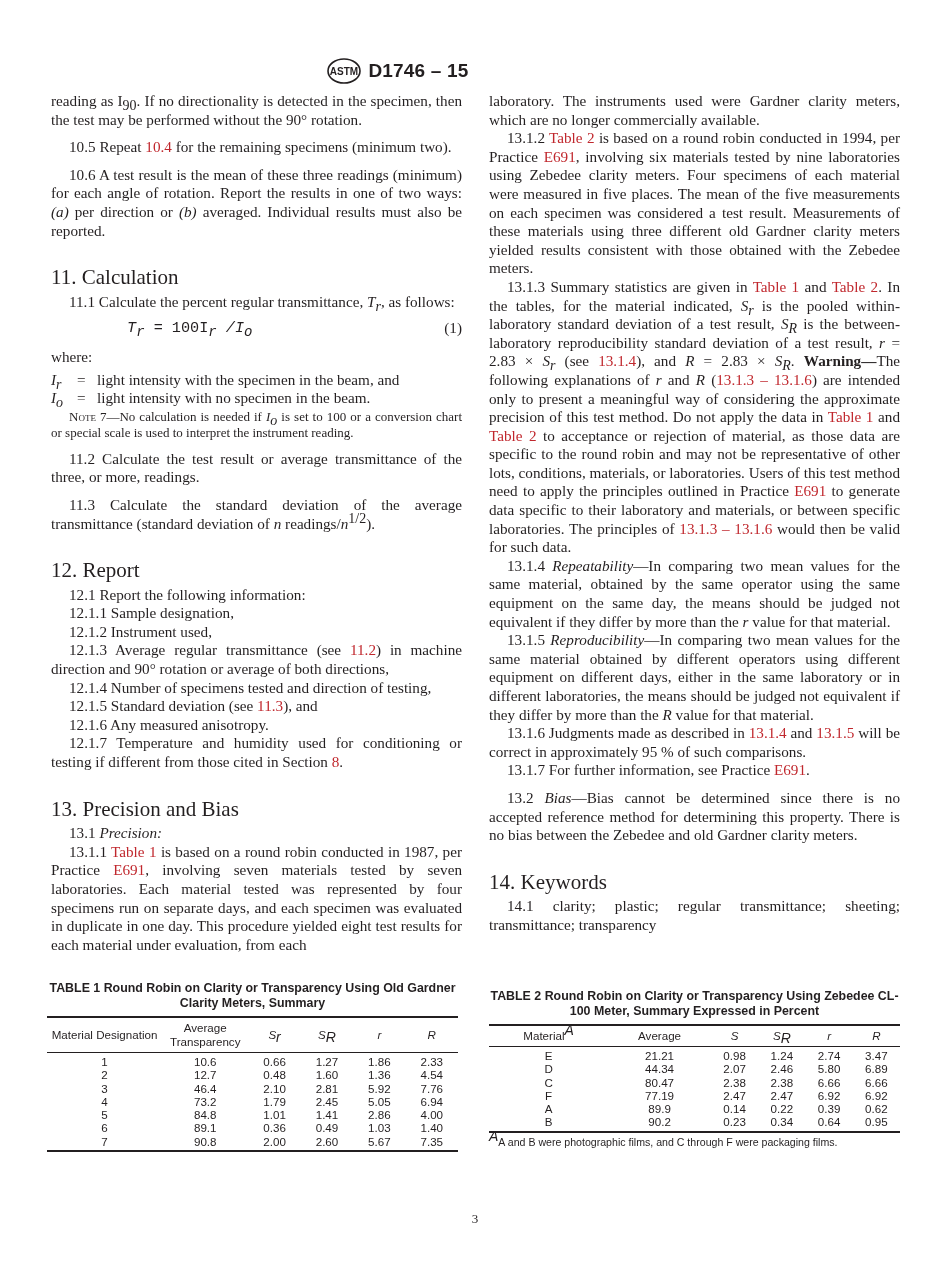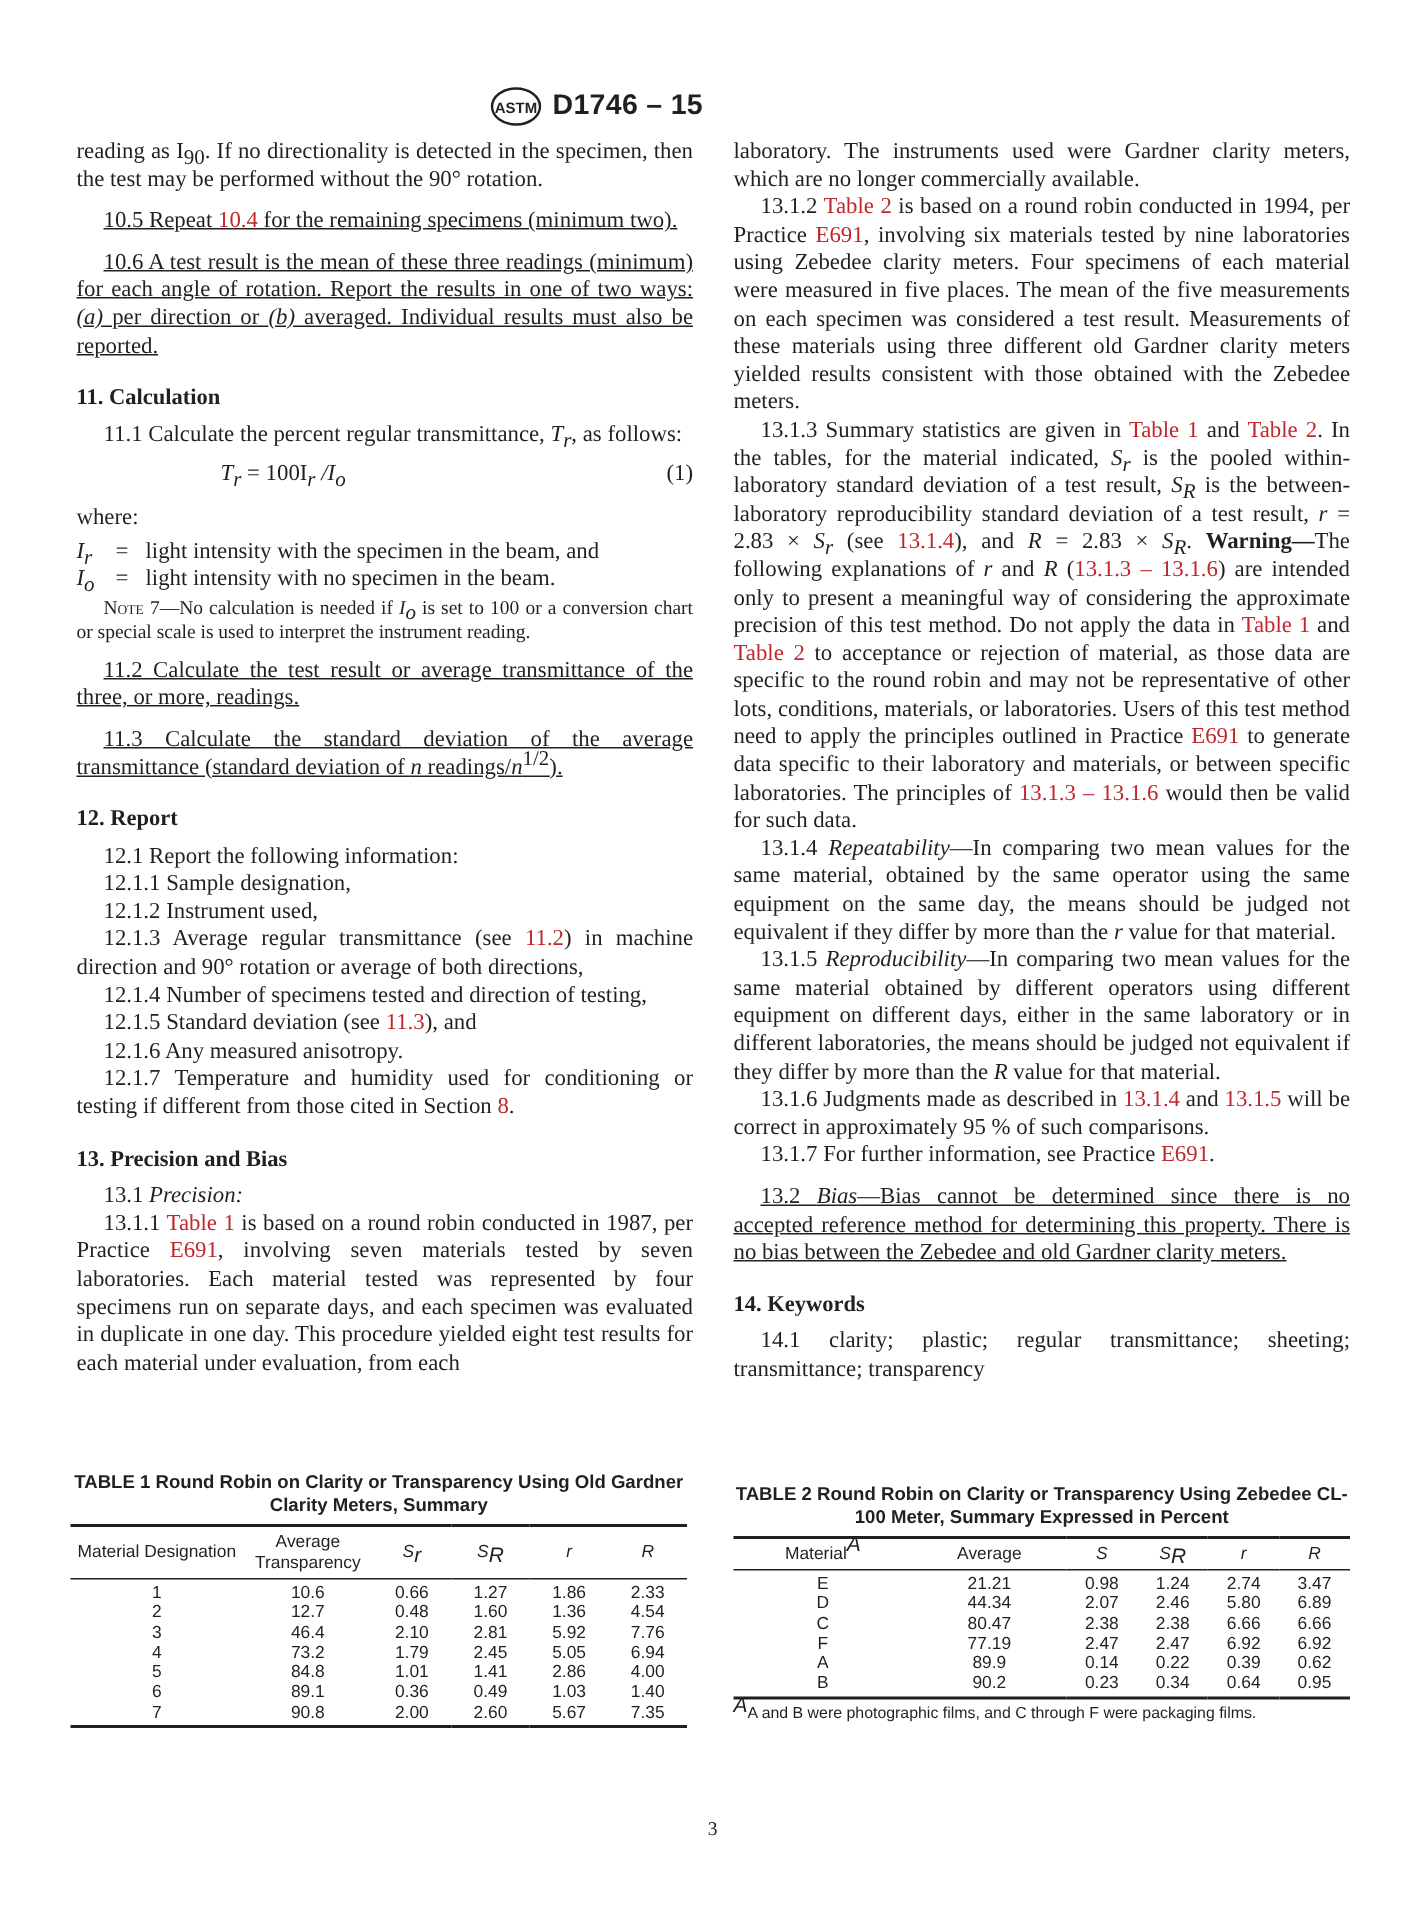--- a/index.html
+++ b/index.html
@@ -8,27 +8,27 @@
   #header { position: absolute; top: 58px; left: 0; width: 795px; height: 26px; display: flex; justify-content: center; align-items: center; gap: 6px; }
   #logo { width: 36px; height: 26px; }
   #doc-id { font-family: "Liberation Sans", sans-serif; font-weight: bold; font-size: 19px; letter-spacing: 0.2px; }
 
   .col { position: absolute; top: 92px; width: 411px; font-family: "Liberation Serif", serif; font-size: 15.2px; line-height: 18.6px; text-align: justify; }
   #col-left { left: 51px; }
   #col-right { left: 489px; }
 
   p { margin: 0; }
   .ind { text-indent: 18px; }
-  .gap { margin-top: 9px; text-decoration: underline; }
-  .h { font-weight: bold; font-size: 15px; margin-top: 16px; margin-bottom: 6px; }
+  .gap { margin-top: 9px; }
+  .h { font-weight: normal; font-size: 21px; margin-top: 28px; margin-bottom: 6px; }
   .link { color: #c0272d; }
   i { font-style: italic; }
   sub, sup { font-size: 14px; line-height: 0; }
   .eq { display: flex; justify-content: space-between; margin: 8px 0 10px 0; }
-  .eq .eqbody { margin-left: 96px; font-style: italic; }
+  .eq .eqbody { margin-left: 76px; font-style: italic; font-family: Liberation Mono, monospace; }
   .defs { margin-top: 4px; }
   .def-row { display: flex; }
   .def-row .sym { width: 26px; font-style: italic; }
   .def-row .eqs { width: 20px; }
   .note { font-size: 13px; line-height: 16px; margin-top: 1px; }
   .note .sc { font-variant: small-caps; }
 
   .tbl-wrap { position: absolute; font-family: "Liberation Sans", sans-serif; }
   .tbl-title { font-weight: bold; font-size: 12.4px; line-height: 15px; text-align: center; }
   table { border-collapse: collapse; width: 100%; font-size: 11.6px; }

